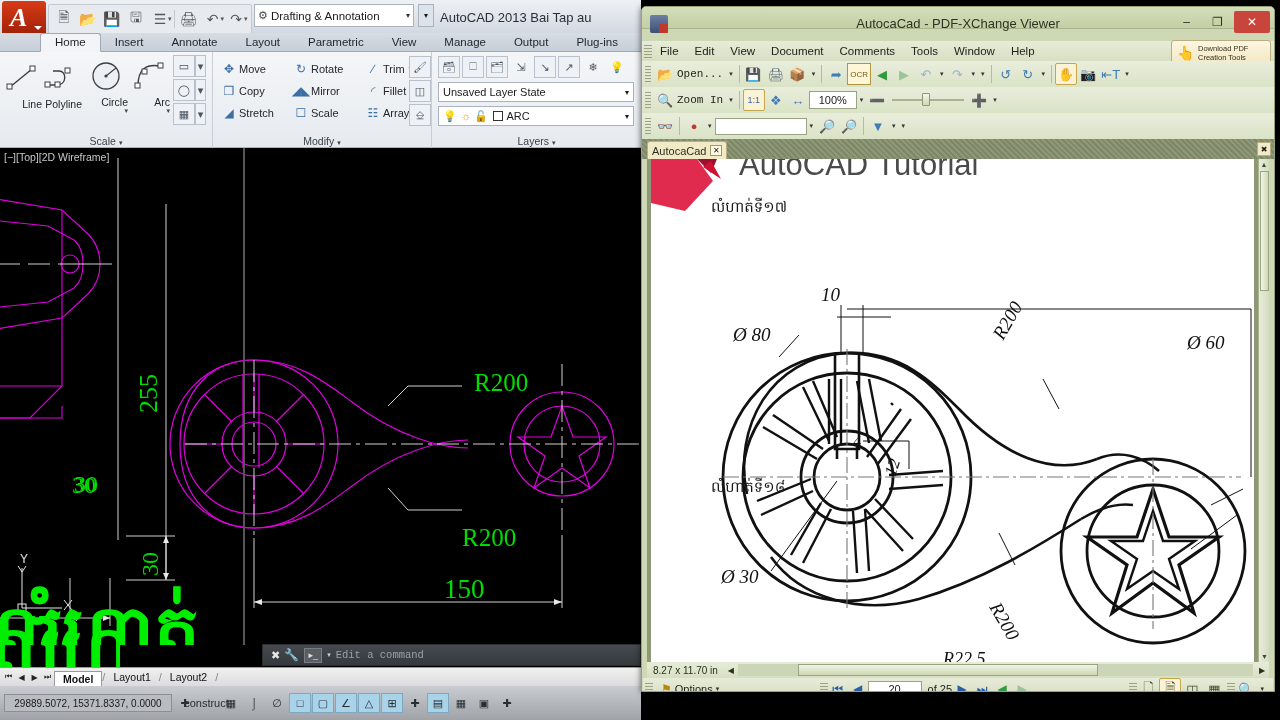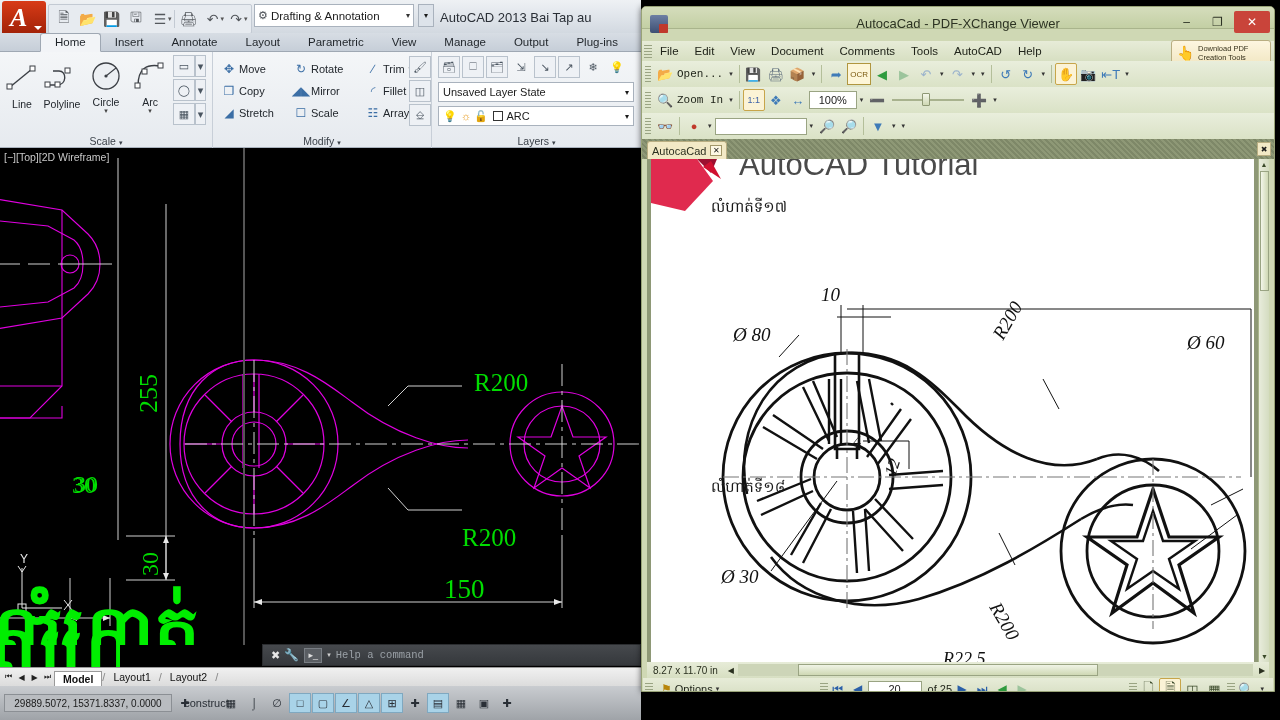--- a/index.html
+++ b/index.html
@@ -47,21 +47,21 @@
                  border-radius:3px 3px 0 0; position:relative; top:1px; }
 
   .ribbon { position:absolute; left:0; top:52px; width:641px; height:96px;
             background:linear-gradient(180deg,#f4f6f8,#e6eaef); border-bottom:1px solid #a9b2bd; }
   .panel { position:absolute; top:0; height:96px; border-right:1px solid #c8cfd8; }
   .panel-title { position:absolute; bottom:1px; left:0; width:100%; text-align:center;
                  font-size:10.5px; color:#3a4048; }
   .panel-title .cv { font-size:7px; margin-left:3px; }
   .panel-body { position:absolute; top:2px; left:0; right:0; bottom:16px; }
 
-  .bigbtn { position:absolute; width:40px; text-align:center; }
+  .bigbtn { position:absolute; width:40px; text-align:right; }
   .bigbtn .ic { height:40px; display:flex; align-items:center; justify-content:center; }
   .bigbtn .lb { font-size:10.5px; color:#22272d; }
   .bigbtn .cv { font-size:7px; color:#444; line-height:6px; }
 
   .smbtn { display:flex; align-items:center; height:22px; font-size:11px; color:#22272d; }
   .smbtn .ic { width:20px; text-align:center; font-size:12px; color:#3b6ea5; }
   .smbtn .cv { font-size:7px; margin-left:4px; color:#555; }
 
   .sqbtn { width:22px; height:22px; border:1px solid #b9c2cc; background:#eef1f5;
            display:flex; align-items:center; justify-content:center; font-size:11px; color:#4a5560; }
@@ -532,21 +532,21 @@
 
     <div style="position:absolute;left:72px;top:472px;font-size:24px;color:#00dd00;font-family:'Liberation Serif',serif;">30</div>
 
     <div class="vsplit"></div>
 
     <div class="cmdline">
       <span class="cx">✖</span>
       <span class="cw">🔧</span>
       <span class="cprompt">▸_</span>
       <span class="ccaret">▾</span>
-      <span class="ctext">Help a command</span>
+      <span class="ctext">Edit a command</span>
     </div>
 
     <div class="laytabs">
       <div class="navbtn">⏮</div>
       <div class="navbtn">◀</div>
       <div class="navbtn">▶</div>
       <div class="navbtn">⏭</div>
       <div class="ltab active">Model</div>
       <span class="ltab-slash">/</span>
       <div class="ltab">Layout1</div>
@@ -586,21 +586,21 @@
     </div>
 
     <div class="menubar">
       <div class="mgrip"></div>
       <div class="mitem">File</div>
       <div class="mitem">Edit</div>
       <div class="mitem">View</div>
       <div class="mitem">Document</div>
       <div class="mitem">Comments</div>
       <div class="mitem">Tools</div>
-      <div class="mitem">AutoCAD</div>
+      <div class="mitem">Window</div>
       <div class="mitem">Help</div>
     </div>
 
     <div class="dlbtn">
       <div class="hand">👆</div>
       <div>
         <div class="dtx">Download PDF</div>
         <div class="dtx">Creation Tools</div>
       </div>
     </div>

